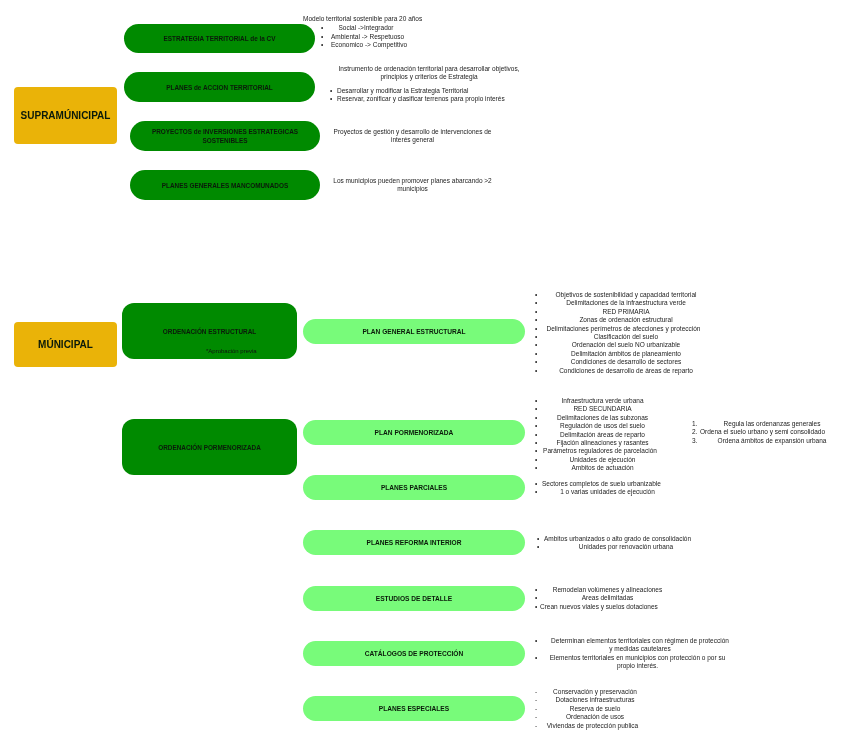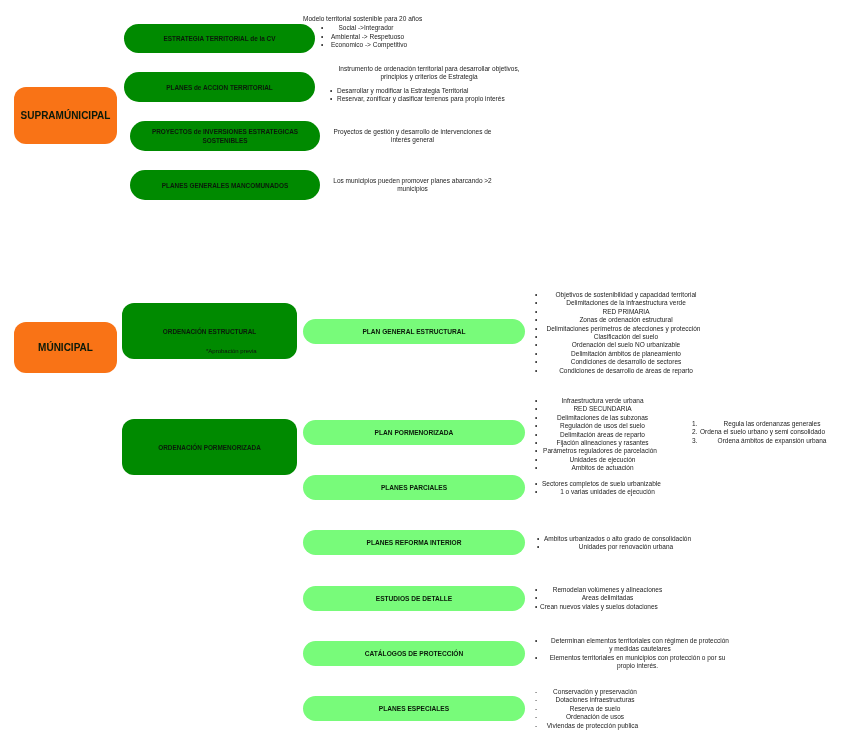--- a/index.html
+++ b/index.html
@@ -1,20 +1,20 @@
 <!DOCTYPE html>
 <html><head>
 <meta charset="utf-8">
 <style>
   html, body { margin:0; padding:0; background:#ffffff; }
   body { width:848px; height:745px; position:relative; overflow:hidden;
          font-family:"Liberation Sans", sans-serif; color:#111; }
   .node { position:absolute; display:flex; align-items:center; justify-content:center;
           text-align:center; box-sizing:border-box; font-weight:bold; color:#0a1a0a; }
-  .root { background:#f97316; border-radius:12px; font-size:10px; }
+  .root { background:#eab308; border-radius:4px; font-size:10px; }
   .dark { background:#008a00; border-radius:18px; font-size:6.4px; line-height:9px; padding:0 8px; }
   .dark.rect { border-radius:12px; }
   .light { background:#78fb7a; border-radius:13px; font-size:6.6px; }
   .note { position:absolute; font-size:6.5px; line-height:8.4px; color:#222; }
   .note.center { text-align:center; }
   .note .row { display:flex; }
   .note .bul { width:10px; flex:none; text-align:left; }
   .note .txt { flex:1; text-align:center; }
   .note .txt.left { text-align:left; }
   .sub { position:absolute; font-size:6px; font-weight:normal; color:#111; }
@@ -57,21 +57,21 @@
     <div class="row">
         <span class="bul" style="width:7px;">•</span>
         <span class="txt left">Reservar, zonificar y clasificar terrenos para propio interés</span>
       </div>
   </div>
 </div>
 
 <div class="note center" style="left:325px;top:128px;width:175px;">Proyectos de gestión y desarrollo de intervenciones de interés general</div>
 <div class="note center" style="left:325px;top:177px;width:175px;">Los municipios pueden promover planes abarcando &gt;2 municipios</div>
 
-<div class="node root" style="left:14px;top:322px;width:103px;height:51px;">MÚNICIPAL</div>
+<div class="node root" style="left:14px;top:322px;width:103px;height:45px;">MÚNICIPAL</div>
 
 <div class="node dark rect" style="left:122px;top:303px;width:175px;height:56px;">
   <span>ORDENACIÓN ESTRUCTURAL</span>
   <span class="sub" style="left:84px;top:44px;">*Aprobación previa</span>
 </div>
 
 <div class="node dark rect" style="left:122px;top:419px;width:175px;height:56px;">ORDENACIÓN PORMENORIZADA</div>
 
 <div class="node light" style="left:303px;top:319px;width:222px;height:25px;">PLAN GENERAL ESTRUCTURAL</div>
 <div class="node light" style="left:303px;top:420px;width:222px;height:25px;">PLAN PORMENORIZADA</div>

